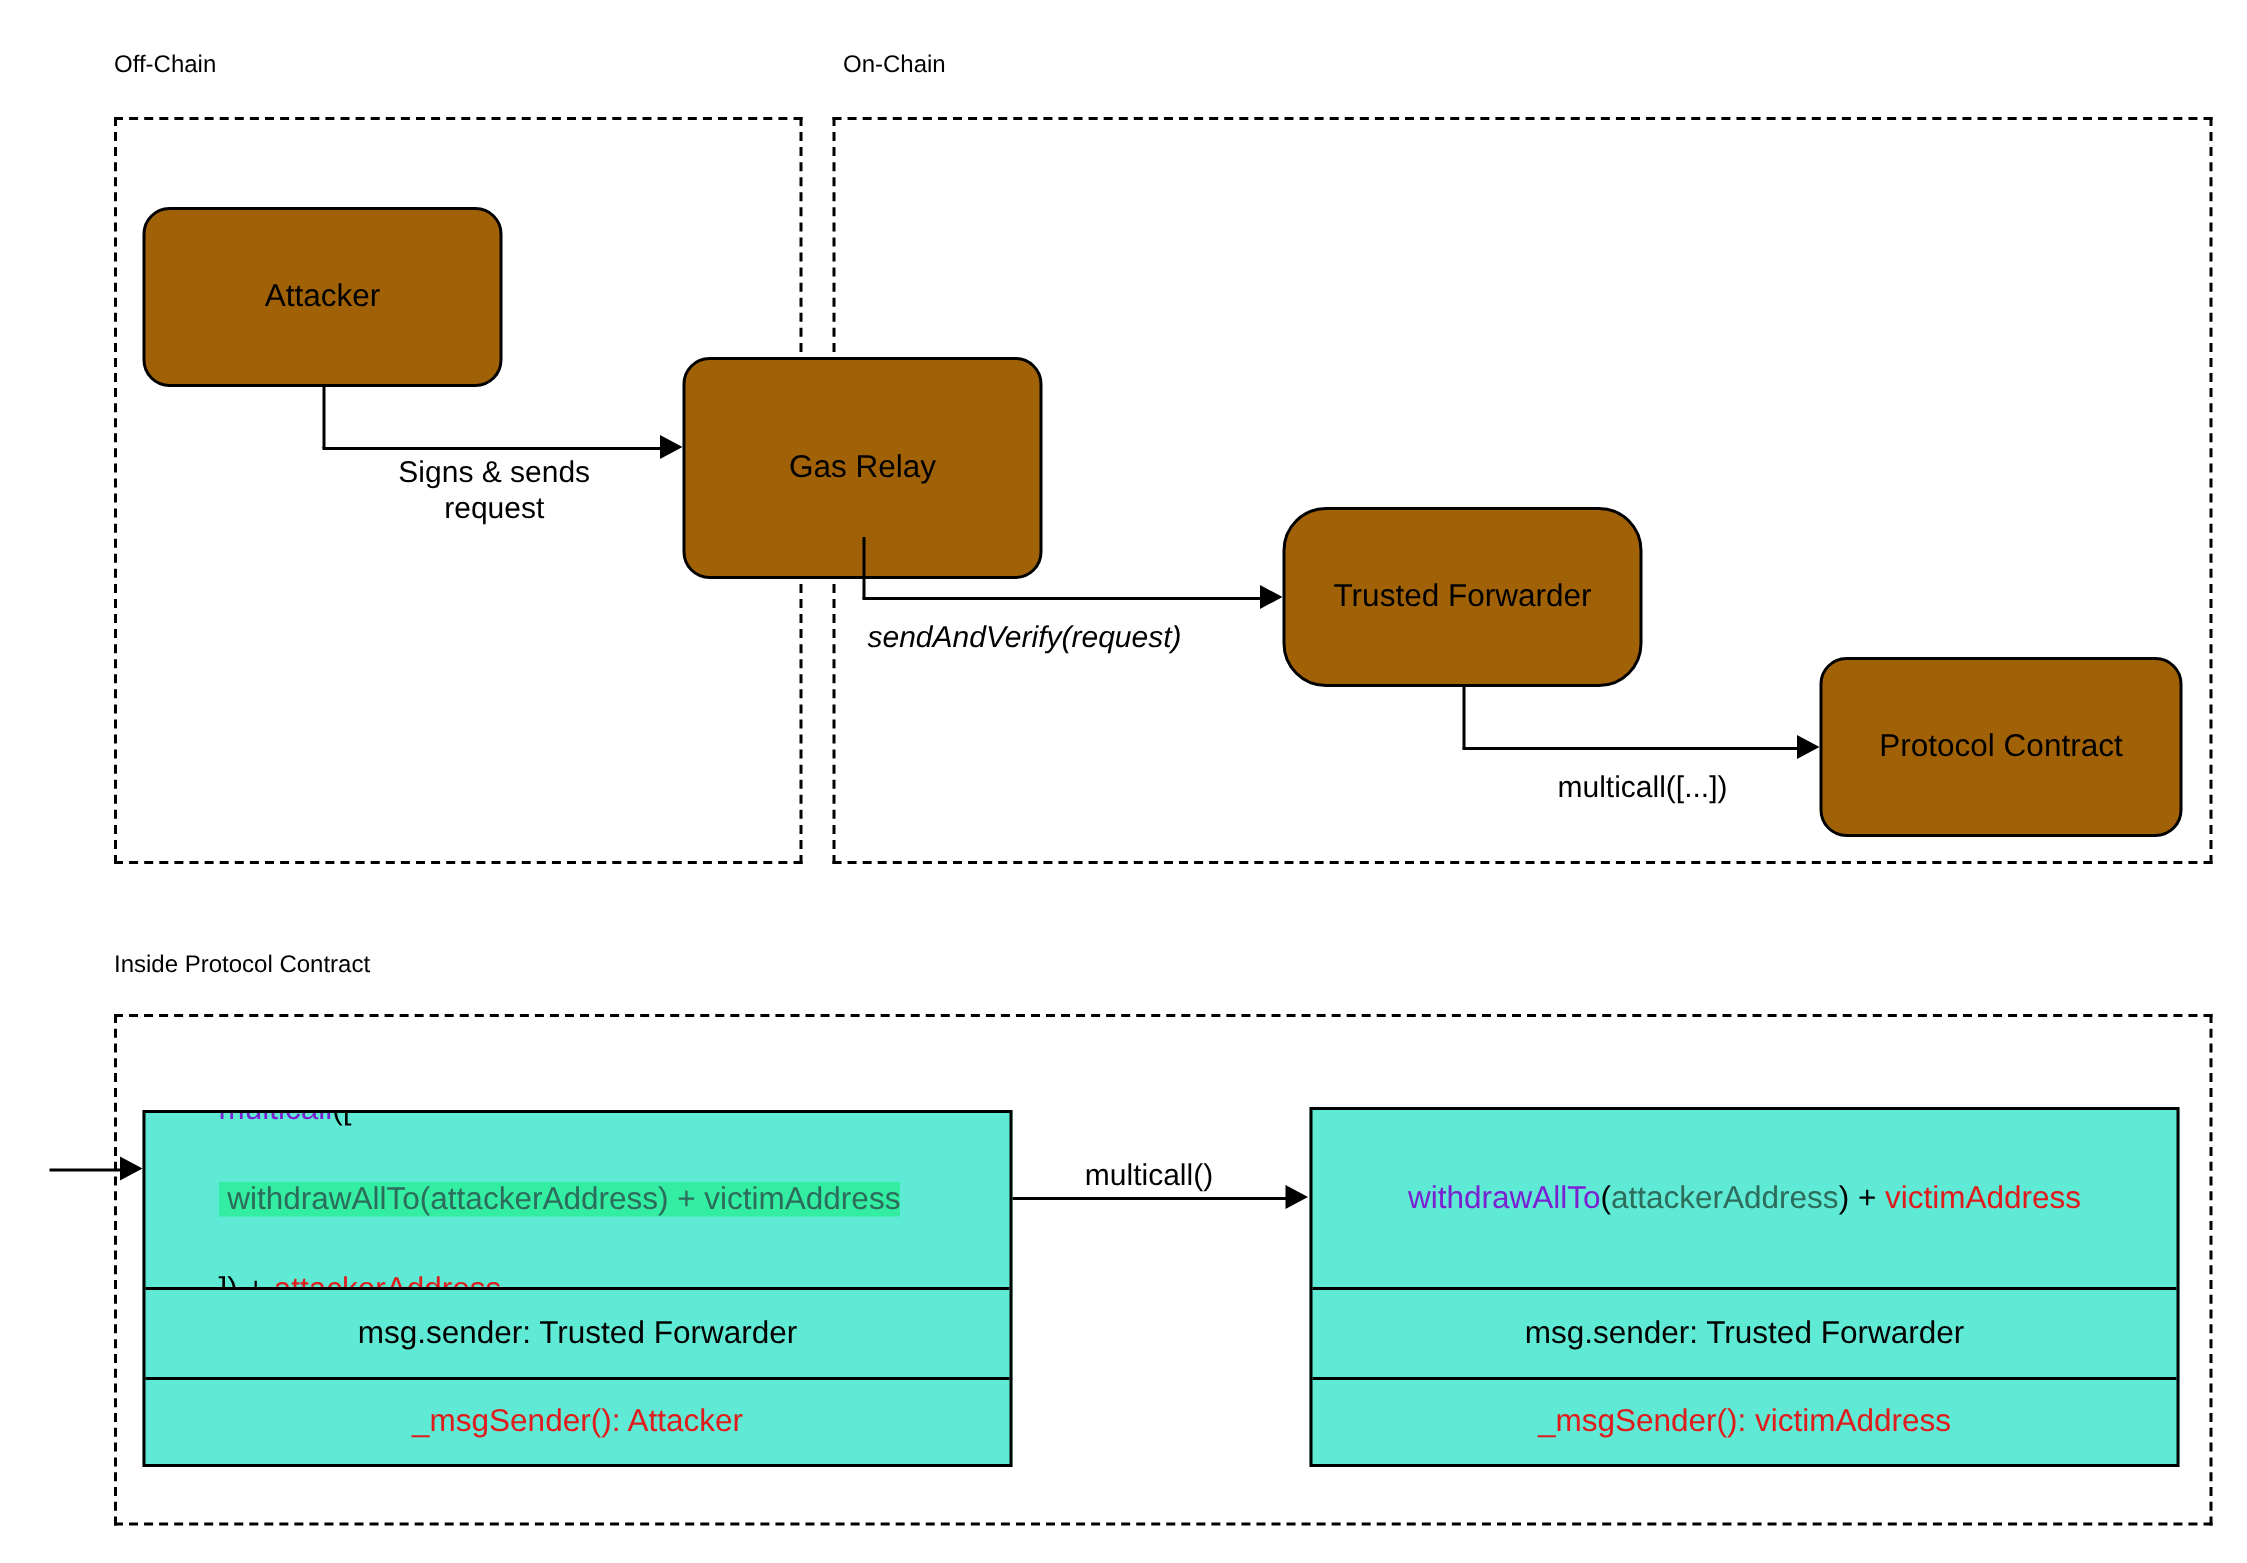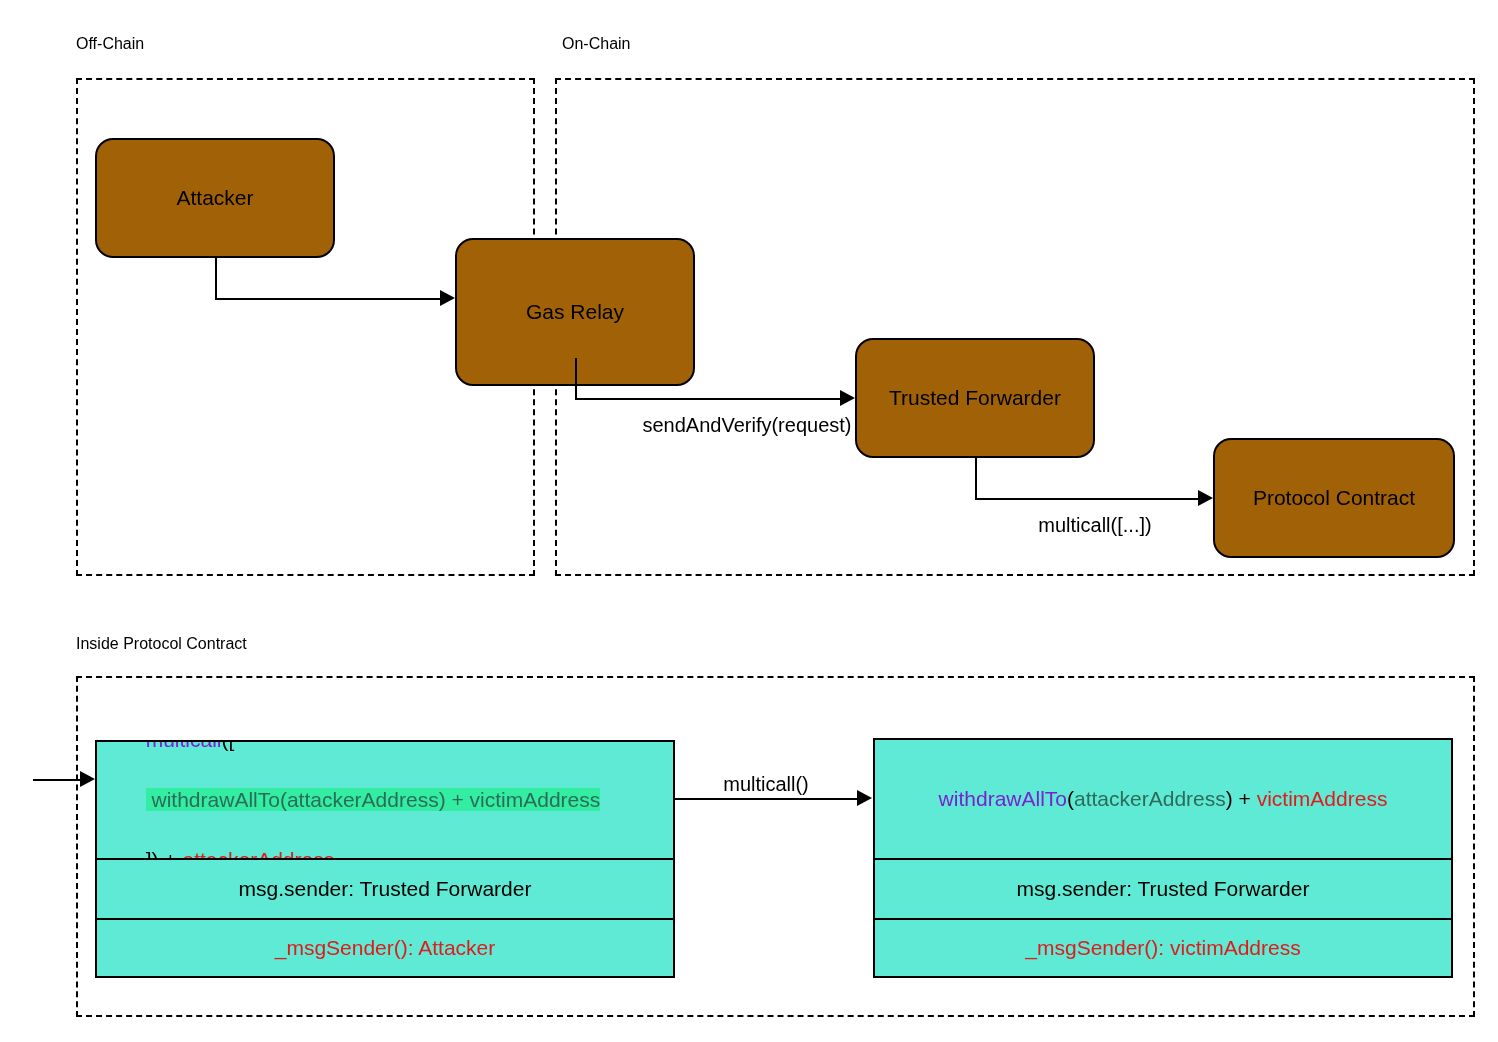--- a/index.html
+++ b/index.html
@@ -142,36 +142,38 @@
   <div class="region" style="left:76px; top:676px; width:1399px; height:341px;"></div>
 
   <div class="node" style="left:95px; top:138px; width:240px; height:120px;">
     <span>Attacker</span>
   </div>
 
   <div class="node" style="left:455px; top:238px; width:240px; height:148px;">
     <span>Gas Relay</span>
   </div>
 
-  <div class="node" style="left:855px; top:338px; width:240px; height:120px;">
+  <div class="node" style="left:855px; top:338px; width:240px; height:120px;border-radius:29px;">
     <span>Trusted Forwarder</span>
   </div>
 
   <div class="node" style="left:1213px; top:438px; width:242px; height:120px;align-items:center;">
     <span>Protocol Contract</span>
   </div>
 
   <div class="vline" style="left:215px; top:258px; height:41px;"></div>
   <div class="hline" style="left:215px; top:298px; width:226px;"></div>
   <div class="arrowhead" style="left:440px; top:290px;"></div>
+  <div class="edge-label" style="left:232px; top:303px; width:195px;">Signs &amp; sends
+request</div>
 
   <div class="vline" style="left:575px; top:358px; height:41px;"></div>
   <div class="hline" style="left:575px; top:398px; width:266px;"></div>
   <div class="arrowhead" style="left:840px; top:390px;"></div>
-  <div class="edge-label" style="left:620px; top:413px; width:254px;">sendAndVerify(request)</div>
+  <div class="edge-label" style="left:556px; top:413px; width:254px;font-style:italic;">sendAndVerify(request)</div>
 
   <div class="vline" style="left:975px; top:458px; height:41px;"></div>
   <div class="hline" style="left:975px; top:498px; width:224px;"></div>
   <div class="arrowhead" style="left:1198px; top:490px;"></div>
   <div class="edge-label" style="left:995px; top:513px; width:200px;">multicall([...])</div>
 
   <div class="hline" style="left:33px; top:779px; width:48px;"></div>
   <div class="arrowhead" style="left:80px; top:771px;"></div>
 
   <div class="detail-box" style="left:95px; top:740px; width:580px; height:238px;">

